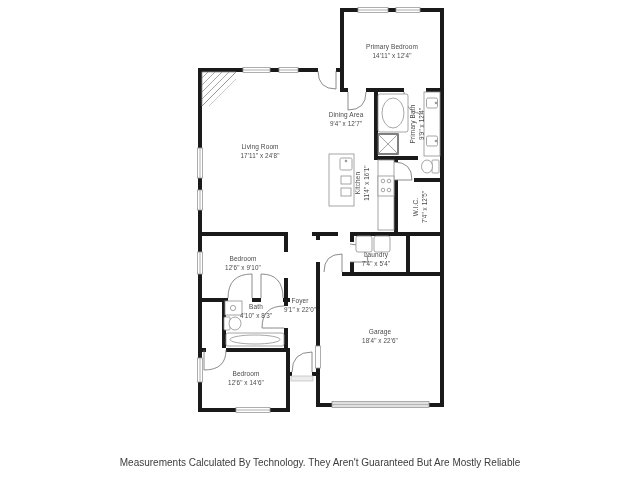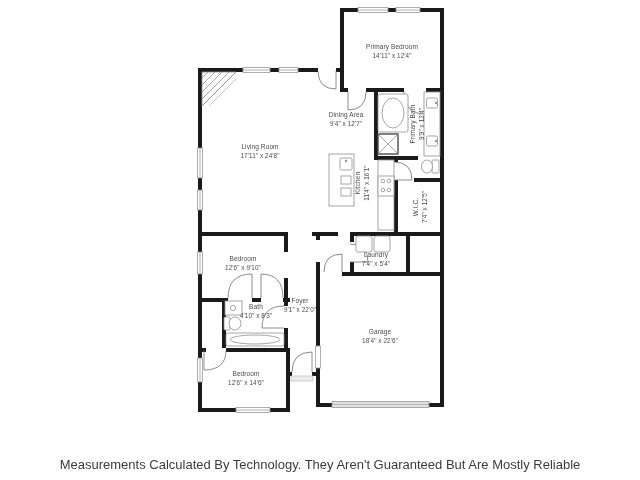--- a/index.html
+++ b/index.html
@@ -10,21 +10,21 @@
   .plan-svg{position:absolute;left:0;top:0;}
   .room-label{
     position:absolute;transform:translate(-50%,-50%);
     text-align:center;font-size:6.5px;line-height:1.35;color:#4a4a4a;
     white-space:nowrap;letter-spacing:.1px;
   }
   .room-label.vertical{transform:translate(-50%,-50%) rotate(-90deg);}
   .room-label .dims{font-size:6.3px;}
   .disclaimer{
     position:absolute;left:0;right:0;top:457px;text-align:center;
-    font-size:13px;color:#3c3c3c;
+    font-size:10px;color:#3c3c3c;
   }
 </style>
 </head>
 <body>
 
 <div class="canvas">
 
   <svg class="plan-svg" width="640" height="480" viewBox="0 0 640 480">
 
     <g fill="#1a1a1a">

